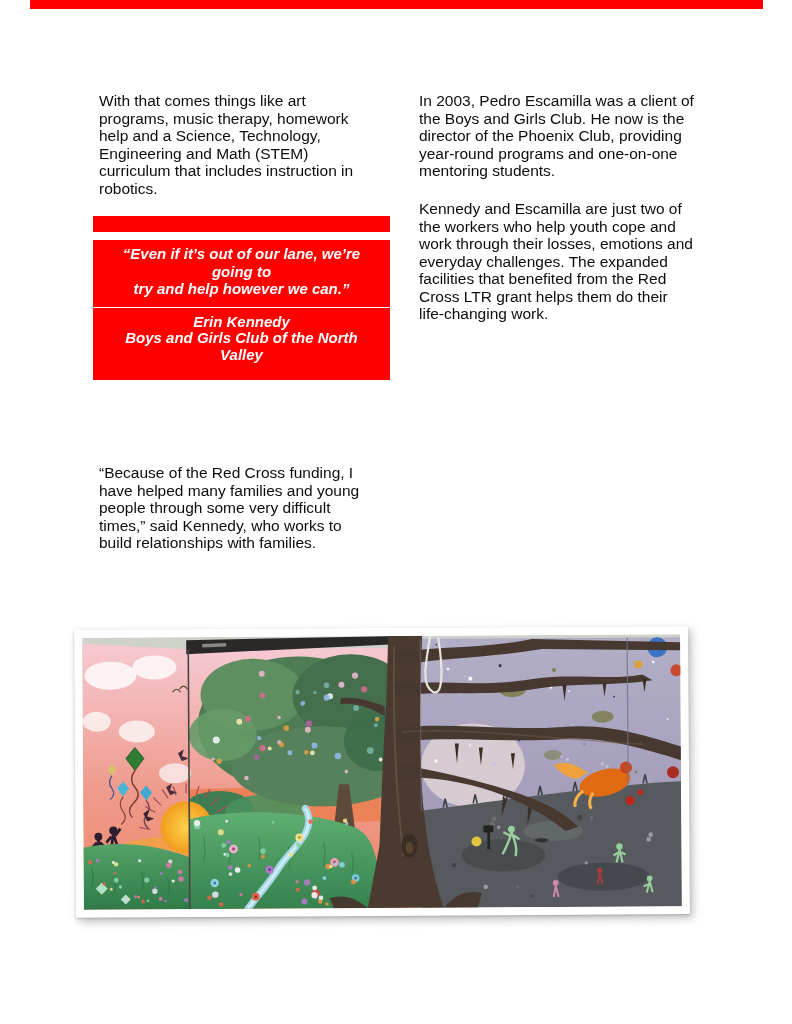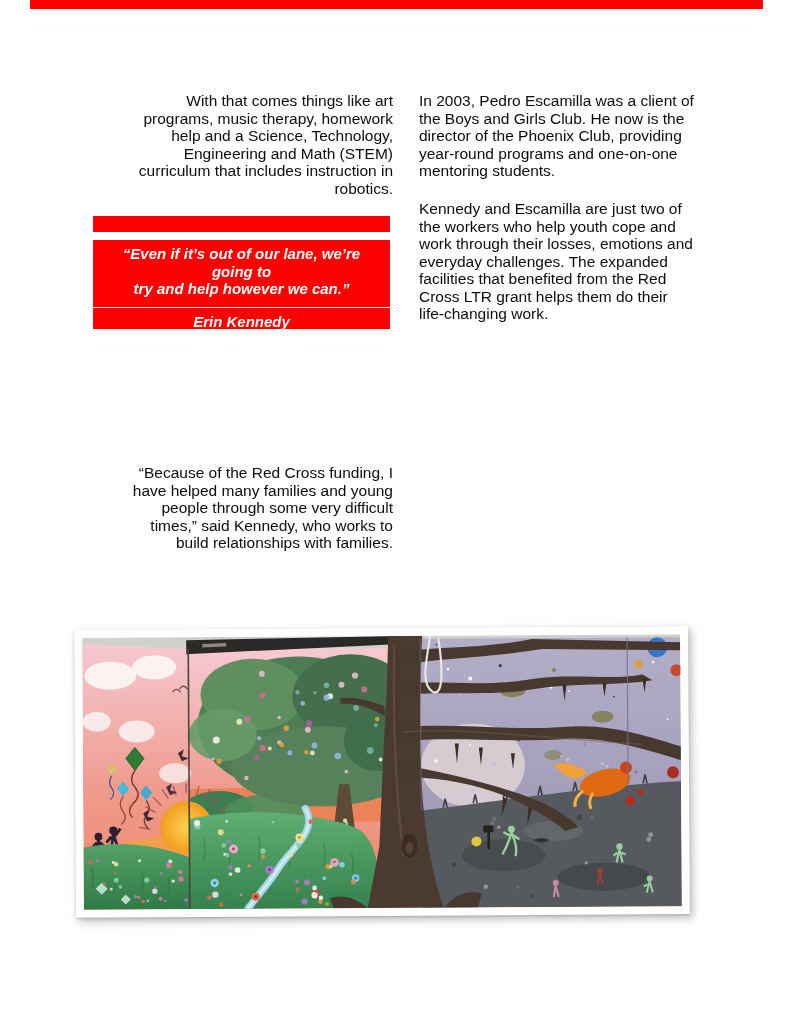--- a/index.html
+++ b/index.html
@@ -1,26 +1,26 @@
 <!DOCTYPE html>
 <html><head>
 <meta charset="utf-8">
 <style>
   html,body{margin:0;padding:0;background:#ffffff;}
   .page{position:relative;width:792px;height:1024px;background:#ffffff;overflow:hidden;
         font-family:"Liberation Sans","DejaVu Sans",sans-serif;color:#0c0c0c;}
   .top-rule{position:absolute;left:30px;top:0;width:733px;height:9px;background:#fe0000;}
   .body-text{position:absolute;margin:0;font-size:15.5px;line-height:17.5px;
              white-space:pre-line;color:#0c0c0c;}
-  .col-left{left:93px;width:300px;text-align:right;}
+  .col-left{left:99px;width:300px;}
   .col-right{left:419px;width:300px;}
   .lp1{top:92px;} .lp2{top:392px;} .lp3{top:464px;}
   .rp1{top:92px;} .rp2{top:200px;} .rp3{top:342px;} .rp4{top:484px;}
   .pq-bar{position:absolute;left:93px;top:216px;width:297px;height:16px;background:#fe0000;}
-  .pq-box{position:absolute;left:93px;top:240px;width:297px;height:89px;background:#fe0000;
+  .pq-box{position:absolute;left:93px;top:240px;width:297px;height:140px;background:#fe0000;
           box-sizing:border-box;padding:5px 12px 0 12px;text-align:center;color:#ffffff;}
   .pq-quote{font-size:15px;line-height:17.5px;font-weight:bold;font-style:italic;white-space:pre-line;}
   .pq-sep{border:0;border-top:1.5px solid #ffffff;margin:9px -12px 6px -12px;}
   .pq-name,.pq-org{font-size:15px;line-height:16.5px;font-weight:bold;font-style:italic;}
   .photo{position:absolute;left:75px;top:628px;width:598px;height:272px;margin:0;
          background:#ffffff;padding:8px;transform:rotate(-0.35deg);
          box-shadow:0 1px 2px rgba(140,140,140,.5), 3px 4px 8px rgba(110,110,110,.45);}
   .photo svg{display:block;}
 </style>
 </head>

